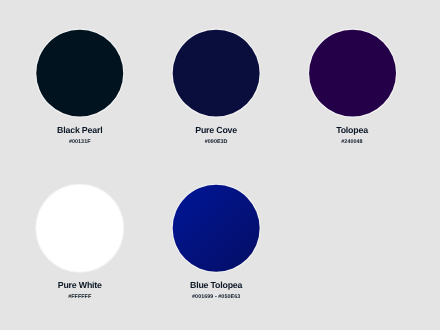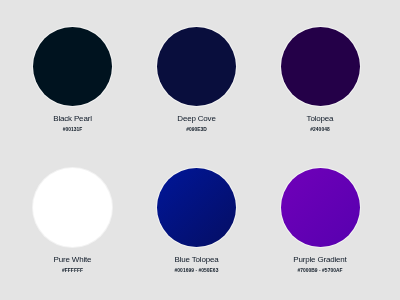--- a/index.html
+++ b/index.html
@@ -28,21 +28,21 @@
   }
   .disc {
     width: 79px;
     height: 79px;
     border-radius: 50%;
     margin: 0 auto;
     box-shadow: 0 0 0 1px rgba(255,255,255,0.55);
   }
   .name {
     font-size: 8px;
-    font-weight: normal;
+    font-weight: bold;
     color: #0d1826;
     letter-spacing: -0.18px;
     line-height: 10px;
     margin-top: 8px;
   }
   .hex {
     font-size: 4.9px;
     font-weight: bold;
     color: #0f1a26;
     line-height: 7px;
@@ -56,21 +56,21 @@
 <div class="palette" style="background: rgb(228, 228, 228);">
 
   <div class="swatch" style="left:10.5px;top:27px">
     <div class="disc" style="background: rgb(0, 19, 31);"></div>
     <div class="name">Black Pearl</div>
     <div class="hex">#00131F</div>
   </div>
 
   <div class="swatch" style="left:134.5px;top:27px">
     <div class="disc" style="background: rgb(9, 14, 61);"></div>
-    <div class="name">Deep Cove</div>
+    <div class="name">Pure Cove</div>
     <div class="hex">#090E3D</div>
   </div>
 
   <div class="swatch" style="left:10.5px;top:168px">
     <div class="disc" style="background: rgb(255, 255, 255);"></div>
     <div class="name">Pure White</div>
     <div class="hex">#FFFFFF</div>
   </div>
 
   <div class="swatch" style="left:258px;top:27px">
@@ -78,19 +78,14 @@
     <div class="name">Tolopea</div>
     <div class="hex">#240048</div>
   </div>
 
   <div class="swatch" style="left:134.5px;top:168px">
     <div class="disc" style="background: linear-gradient(135deg, rgb(0, 22, 153), rgb(5, 14, 99));"></div>
     <div class="name">Blue Tolopea</div>
     <div class="hex">#001699 - #050E63</div>
   </div>
 
-  <div class="swatch" style="left:258px;top:168px">
-    <div class="disc" style="background: linear-gradient(135deg, rgb(112, 0, 185), rgb(87, 0, 175));"></div>
-    <div class="name">Purple Gradient</div>
-    <div class="hex">#7000B9 - #5700AF</div>
-  </div>
 
 </div>
 
 </body></html>

